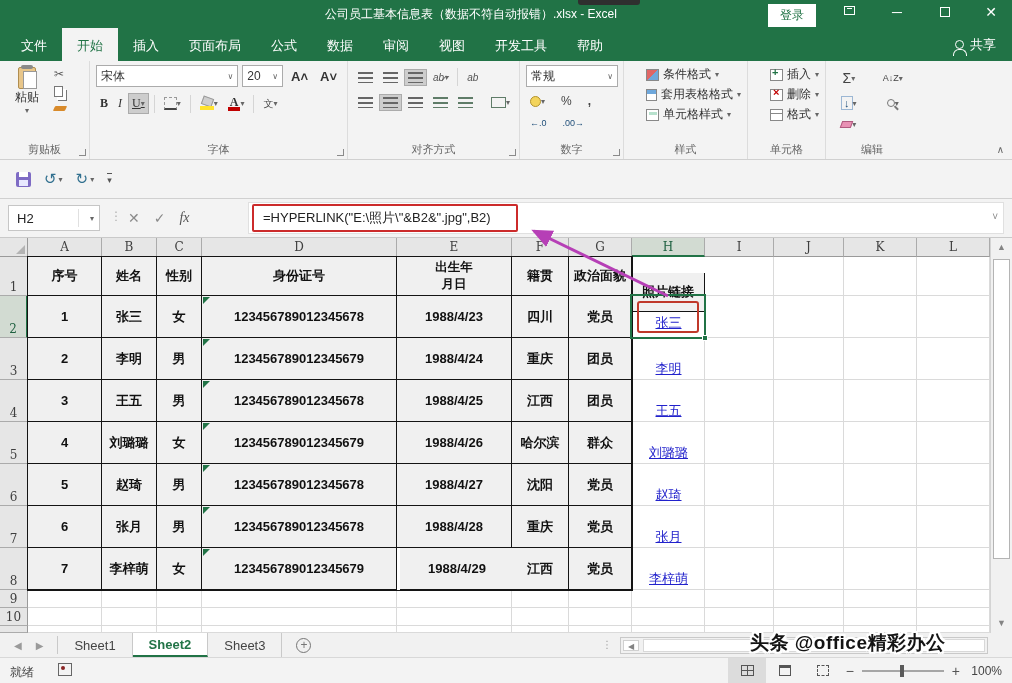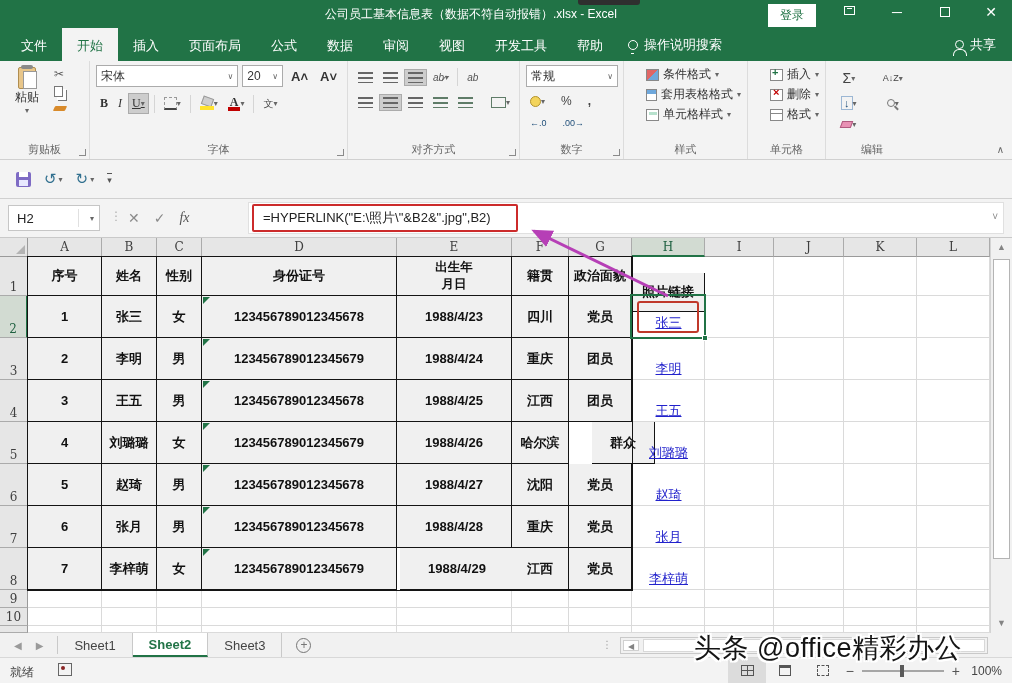--- a/index.html
+++ b/index.html
@@ -190,21 +190,21 @@
   .vb-break { width:12px; height:11px; border:1px dashed #555; }
   .zoom-ctl { position:absolute; right:10px; top:0; height:25px; display:flex; align-items:center; gap:8px; }
   .zoom-track { position:relative; width:82px; height:2px; background:#a6a6a6; }
   .zoom-notch { position:absolute; left:50%; top:-3px; width:1px; height:8px; background:#a6a6a6; }
   .zoom-handle { position:absolute; left:46%; top:-5px; width:4px; height:12px; background:#5a5a5a; }
   .zoom-pm { font-size:14px; color:#555; }
   .zoom-label { min-width:34px; text-align:right; }
 
   
   #arrow-svg { position:absolute; left:0; top:0; width:1012px; height:683px; pointer-events:none; z-index:40; }
-  .watermark { position:absolute; left:694px; top:630px; z-index:50; font-size:27px; font-weight:normal; color:#141414;
+  .watermark { position:absolute; left:750px; top:630px; z-index:50; font-size:19px; font-weight:bold; color:#141414;
                white-space:nowrap; letter-spacing:0.5px;
                text-shadow:-2px -2px 0 #fff, 2px -2px 0 #fff, -2px 2px 0 #fff, 2px 2px 0 #fff,
                            -2px 0 0 #fff, 2px 0 0 #fff, 0 2px 0 #fff, 0 -2px 0 #fff; }
 </style>
 </head>
 <body>
 
 <div id="app">
 
   <div class="titlebar">
@@ -221,24 +221,20 @@
     <div class="rtab">文件</div>
     <div class="rtab active">开始</div>
     <div class="rtab">插入</div>
     <div class="rtab">页面布局</div>
     <div class="rtab">公式</div>
     <div class="rtab">数据</div>
     <div class="rtab">审阅</div>
     <div class="rtab">视图</div>
     <div class="rtab">开发工具</div>
     <div class="rtab">帮助</div>
-    <div class="tellme">
-      <span class="bulb-icon"></span>
-      <span>操作说明搜索</span>
-    </div>
     <div class="share">
       <span class="person-icon"></span>
       <span>共享</span>
     </div>
   </div>
 
   <div class="ribbon">
 
     <div class="grp" style="width:90px">
       <div style="display:flex">
@@ -591,21 +587,21 @@
       <div class="tcell" style="left: 202px; top: 142px; width: 195px; height: 42px;">123456789012345678<i class="tri"></i></div>
       <div class="tcell" style="left: 397px; top: 142px; width: 115px; height: 42px;">1988/4/25</div>
       <div class="tcell" style="left: 512px; top: 142px; width: 57px; height: 42px;">江西</div>
       <div class="tcell" style="left: 569px; top: 142px; width: 63px; height: 42px;">团员</div>
       <div class="tcell" style="left: 28px; top: 184px; width: 74px; height: 42px;">4</div>
       <div class="tcell" style="left: 102px; top: 184px; width: 55px; height: 42px;">刘璐璐</div>
       <div class="tcell" style="left: 157px; top: 184px; width: 45px; height: 42px;">女</div>
       <div class="tcell" style="left: 202px; top: 184px; width: 195px; height: 42px;">123456789012345679<i class="tri"></i></div>
       <div class="tcell" style="left: 397px; top: 184px; width: 115px; height: 42px;">1988/4/26</div>
       <div class="tcell" style="left: 512px; top: 184px; width: 57px; height: 42px;">哈尔滨</div>
-      <div class="tcell" style="left: 592px; top: 184px; width: 63px; height: 42px;">群众</div>
+      <div class="tcell" style="left: 569px; top: 184px; width: 63px; height: 42px;">群众</div>
       <div class="tcell" style="left: 28px; top: 226px; width: 74px; height: 42px;">5</div>
       <div class="tcell" style="left: 102px; top: 226px; width: 55px; height: 42px;">赵琦</div>
       <div class="tcell" style="left: 157px; top: 226px; width: 45px; height: 42px;">男</div>
       <div class="tcell" style="left: 202px; top: 226px; width: 195px; height: 42px;">123456789012345678<i class="tri"></i></div>
       <div class="tcell" style="left: 397px; top: 226px; width: 115px; height: 42px;">1988/4/27</div>
       <div class="tcell" style="left: 512px; top: 226px; width: 57px; height: 42px;">沈阳</div>
       <div class="tcell" style="left: 569px; top: 226px; width: 63px; height: 42px;">党员</div>
       <div class="tcell" style="left: 28px; top: 268px; width: 74px; height: 42px;">6</div>
       <div class="tcell" style="left: 102px; top: 268px; width: 55px; height: 42px;">张月</div>
       <div class="tcell" style="left: 157px; top: 268px; width: 45px; height: 42px;">男</div>

